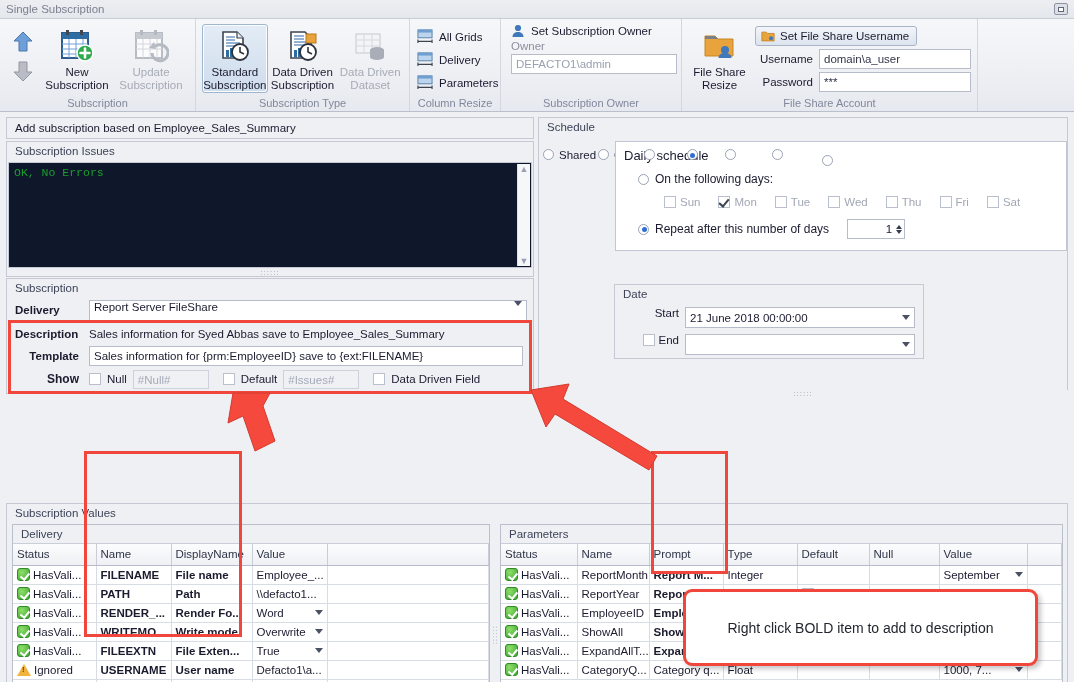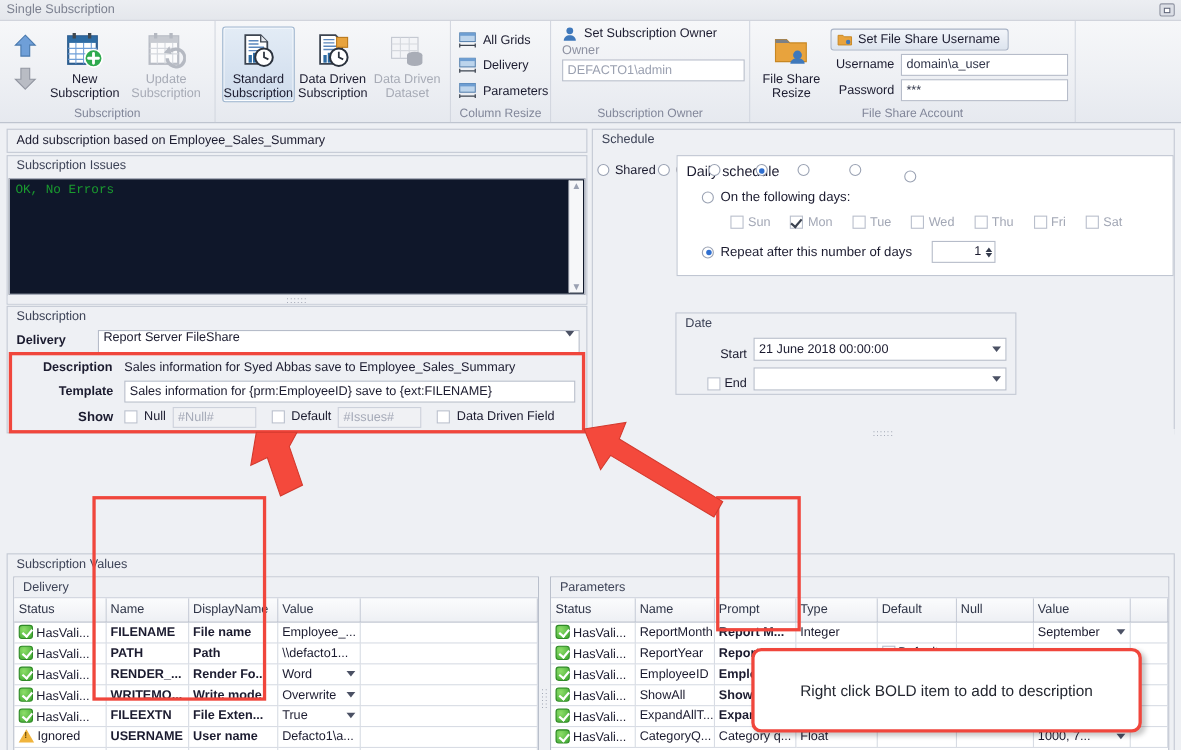--- a/index.html
+++ b/index.html
@@ -134,21 +134,21 @@
   .row-delivery .lab{ width:68px; font-weight:bold; font-size:11.5px; }
   .combo{
     flex:1; height:21px; border:1px solid #b6bcc9; background:#fff;
     display:flex; align-items:flex-start; justify-content:space-between;
     padding:0 4px; font-size:11.5px;
   }
   .combo .cv{ overflow:hidden; white-space:nowrap; }
   .caret{ width:0;height:0;border-left:4px solid transparent;border-right:4px solid transparent;border-top:5px solid #4b5164; }
 
   #desc-highlight{ position:relative; margin:1px 4px 2px 4px; }
-  .hl-red{ outline:3px solid #f0463c;padding-left:24px; }
+  .hl-red{ outline:3px solid #f0463c; }
   .descrow{ display:flex; align-items:center; height:22px; padding:0 6px 0 4px; gap:6px; background:#eef0f4;}
   .descrow .lab{ width:68px; font-weight:bold; text-align:left; font-size:11.5px; }
   .descrow .lab.r{ text-align:right; padding-right:4px; }
   .descval{ flex:1; font-size:11.5px; }
   .descinput{ flex:1; height:20px; border:1px solid #b6bcc9; background:#fff; padding:0 4px; line-height:19px; font-size:11.5px; }
   .showrow{ display:flex; align-items:center; height:24px; padding:0 6px 0 4px; gap:6px; background:#eef0f4; }
   .cbx{ width:12px;height:12px;border:1px solid #9aa2b3;background:#fff;display:inline-block;vertical-align:middle; position:relative; }
   .cbx.checked::after{
     content:""; position:absolute; left:2px; top:0px; width:4px; height:8px;
     border:solid #3b4250; border-width:0 2px 2px 0; transform:rotate(40deg);
@@ -211,21 +211,21 @@
   .dayrow{ display:flex; gap:18px; padding-left:40px; margin:6px 0 10px 0; }
   .dayitem{ display:flex; align-items:center; gap:4px; color:#a2a7b5; font-size:11.5px; }
   .optrow{ display:flex; align-items:center; gap:6px; height:22px; padding-left:14px; }
   .spin{ width:58px; height:20px; border:1px solid #b6bcc9; background:#fff; display:flex; align-items:center; justify-content:flex-end; padding-right:2px; font-size:11.5px; }
   .spinarrows{ display:flex; flex-direction:column; gap:1px; margin-left:4px; }
   .spinarrows i{ width:0;height:0;border-left:3px solid transparent;border-right:3px solid transparent; display:block;}
   .spinarrows i.up{ border-bottom:4px solid #333a4c; }
   .spinarrows i.dn{ border-top:4px solid #333a4c; }
 
   #datebox{ position:absolute; left:614px; top:172px; width:310px; border:1px solid #c4c9d4; background:#eef0f4; }
-  .daterow{ display:flex; align-items:flex-end; gap:6px; padding:3px 8px; }
+  .daterow{ display:flex; align-items:flex-start; gap:6px; padding:3px 8px; }
   .daterow .dl{ width:56px; text-align:right; font-size:11.5px; }
   .datecombo{ flex:1; height:21px; border:1px solid #b6bcc9; background:#fff; display:flex; align-items:center; justify-content:space-between; padding:0 4px; font-size:11.5px; }
 
   
   .overlay{ position:absolute; pointer-events:none; }
   .calloutbox{
     position:absolute; left:683px; top:589px; width:355px; height:77px;
     border:3px solid #f0463c; border-radius:9px; background:#fff;
     display:flex; align-items:center; justify-content:center; text-align:center;
     font-size:14px; color:#23262f; line-height:20px;
@@ -356,20 +356,21 @@
                 <line x1="19" y1="4" x2="19" y2="23"></line>
               </g>
             <ellipse cx="24" cy="20" rx="7" ry="3" fill="#a9adb7"></ellipse>
             <path d="M17 20v7a7 3 0 0 0 14 0v-7" fill="#a9adb7"></path>
           </svg>
         </span>
         <span class="cap">Data Driven</span>
         <span class="cap">Dataset</span>
       </div>
     </div>
+    <div class="rlabel">Subscription Type</div>
   </div>
 
   <div class="rgroup" style="width:91px">
     <div class="rbody" style="flex-direction:column; padding-top:4px">
       <div class="smallrow">
         <svg class="ic" viewBox="0 0 20 17">
           <rect x="2" y="1" width="16" height="9" fill="#bcd4ec" stroke="#4d79a8"></rect>
             <rect x="2" y="1" width="16" height="3" fill="#6e9ed2"></rect>
           <path d="M2 14h16M2 12v4M18 12v4" stroke="#3d4450" stroke-width="1.3"></path>
         </svg>

